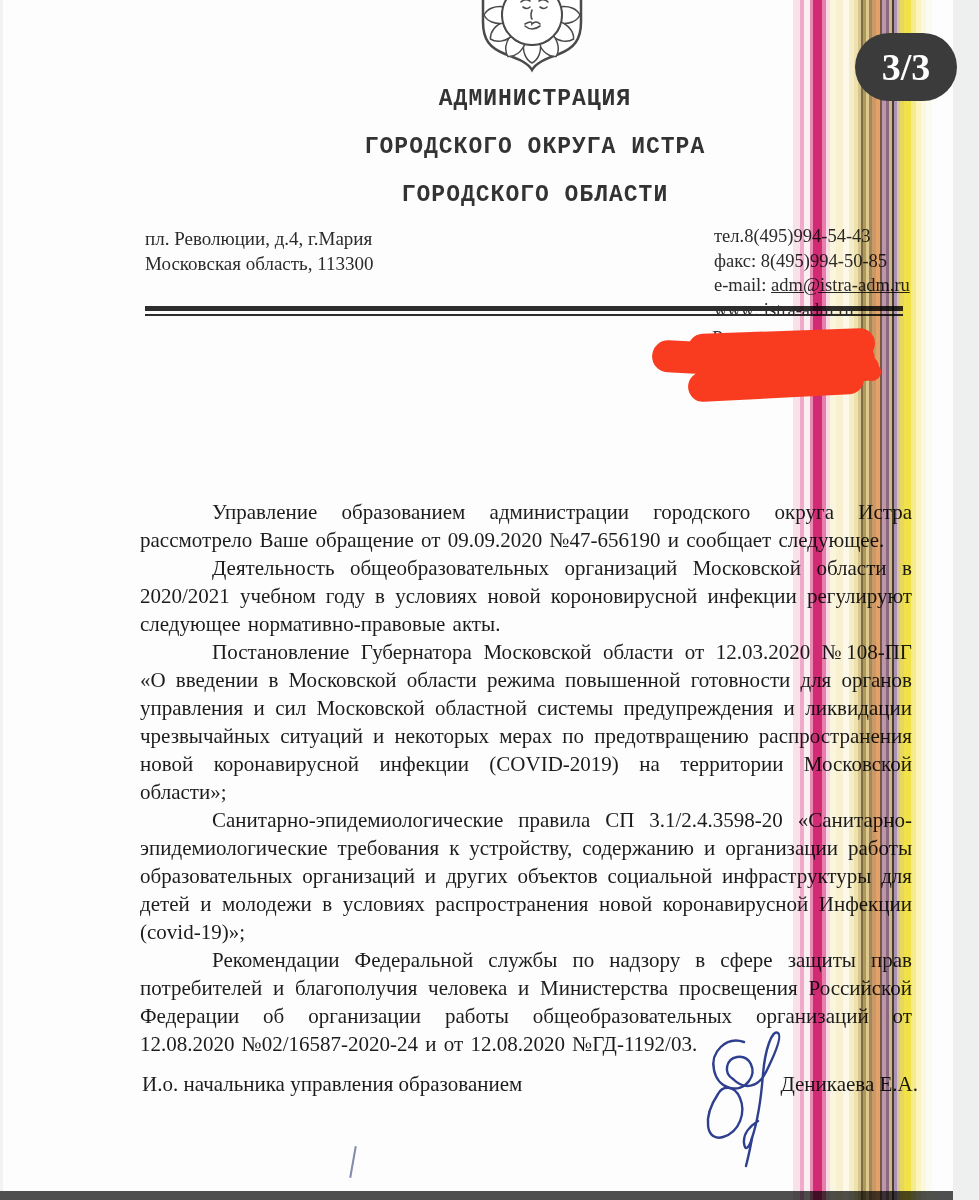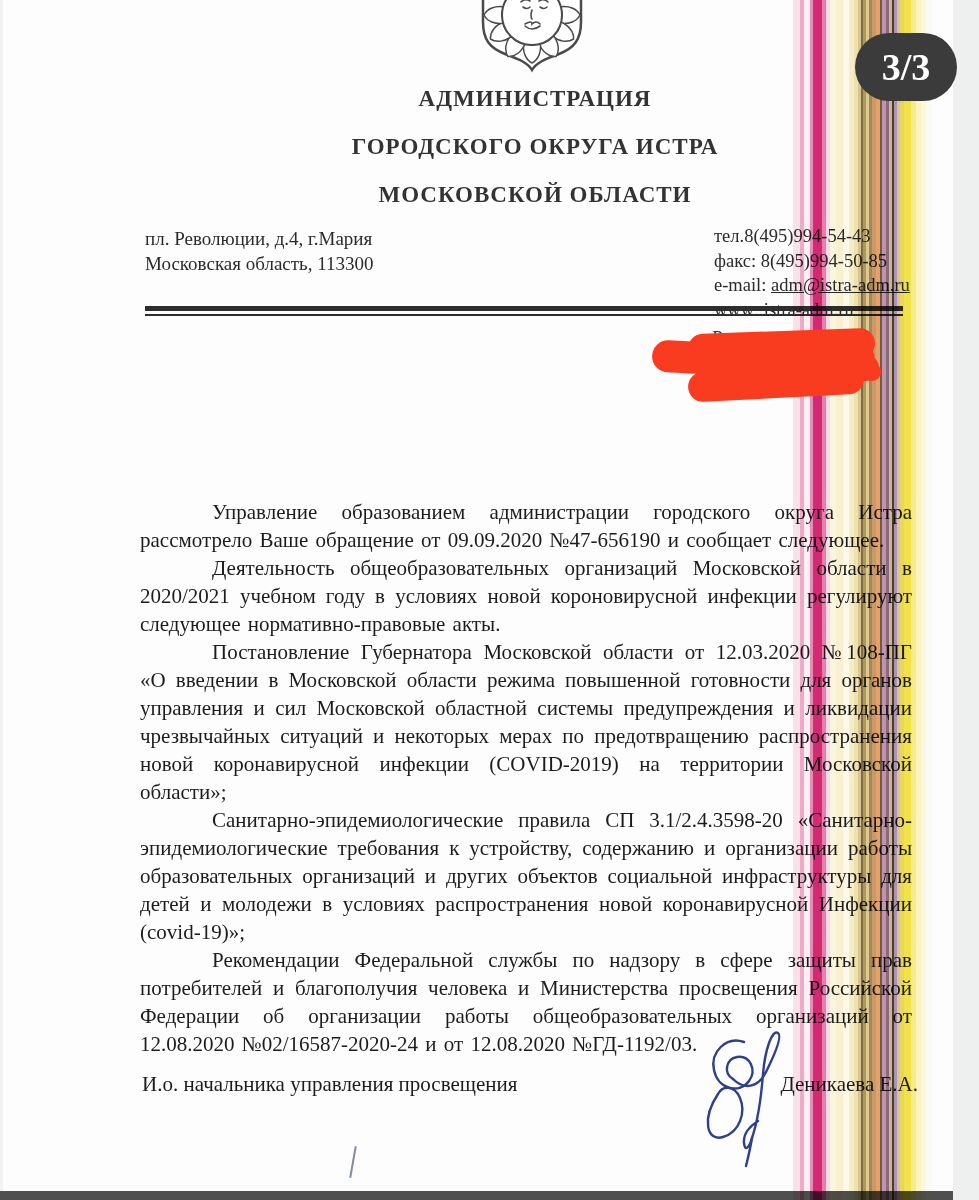--- a/index.html
+++ b/index.html
@@ -18,21 +18,21 @@
     font-family:"Liberation Serif", serif;
     color:#222;
   }
   
   .emblem{position:absolute;left:477px;top:-78px;z-index:1;}
   .emblem path,.emblem circle{stroke:#4a4a4a;fill:#fff;}
   .org-block{
     position:absolute;left:140px;top:86px;width:790px;text-align:center;z-index:1;
     font-weight:bold;color:#333;font-size:23px;letter-spacing:1px;
   }
-  .org-block div{margin-bottom:22px;}
+  .org-block div{margin-bottom:22px;font-family:Liberation Mono, monospace;}
   .addr-left{position:absolute;left:145px;top:226px;font-size:19px;line-height:25px;color:#2b2b2b;z-index:1;}
   .addr-right{position:absolute;left:714px;top:224px;font-size:18.5px;line-height:24.5px;color:#2b2b2b;z-index:1;white-space:nowrap;}
   .addr-right .u{text-decoration:underline;}
   .double-rule{
     position:absolute;left:145px;top:306px;width:758px;height:10px;z-index:1;
     border-top:5px solid #2e2e2e;border-bottom:2px solid #2e2e2e;
   }
   
   .frag{position:absolute;z-index:2;font-size:20px;color:#333;}
   .scribble{position:absolute;z-index:7;}
@@ -91,21 +91,21 @@
         <path d="M63,85 q4,3 7,0"></path>
       <path d="M55,88 q-2,6 0,9"></path>
       <path d="M48,102 q7,-4 7,0 q4,-4 8,0"></path>
       <path d="M48,104 q7,6 15,0"></path>
     </g>
   </svg>
 
   <div class="org-block">
     <div>АДМИНИСТРАЦИЯ</div>
     <div>ГОРОДСКОГО ОКРУГА ИСТРА</div>
-    <div>МОСКОВСКОЙ ОБЛАСТИ</div>
+    <div>ГОРОДСКОГО ОБЛАСТИ</div>
   </div>
 
   <div class="addr-left">
     <div>пл. Революции, д.4, г.Мария</div>
     <div>Московская область, 113300</div>
   </div>
 
   <div class="addr-right">
     <div>тел.8(495)994-54-43</div>
     <div>факс: 8(495)994-50-85</div>
@@ -130,21 +130,21 @@
 
 
   <div class="body-text">
     <p>Управление образованием администрации городского округа Истра рассмотрело Ваше обращение от 09.09.2020 №47-656190 и сообщает следующее.</p>
     <p>Деятельность общеобразовательных организаций Московской области в 2020/2021 учебном году в условиях новой короновирусной инфекции регулируют следующее нормативно-правовые акты.</p>
     <p>Постановление Губернатора Московской области от 12.03.2020 №108-ПГ «О введении в Московской области режима повышенной готовности для органов управления и сил Московской областной системы предупреждения и ликвидации чрезвычайных ситуаций и некоторых мерах по предотвращению распространения новой коронавирусной инфекции (COVID-2019) на территории Московской области»;</p>
     <p>Санитарно-эпидемиологические правила СП 3.1/2.4.3598-20 «Санитарно-эпидемиологические требования к устройству, содержанию и организации работы образовательных организаций и других объектов социальной инфраструктуры для детей и молодежи в условиях распространения новой коронавирусной Инфекции (covid-19)»;</p>
     <p>Рекомендации Федеральной службы по надзору в сфере защиты прав потребителей и благополучия человека и Министерства просвещения Российской Федерации об организации работы общеобразовательных организаций от 12.08.2020 №02/16587-2020-24 и от 12.08.2020 №ГД-1192/03.</p>
   </div>
 
-  <div class="signoff-title">И.о. начальника управления просвещения</div>
+  <div class="signoff-title">И.о. начальника управления образованием</div>
   <div class="signoff-name">Деникаева Е.А.</div>
 
   <svg class="signature" width="120" height="140" viewBox="0 0 120 140">
     <path d="M56,14 C38,8 22,24 26,42 C30,62 52,66 61,53 C69,42 62,27 49,29 C38,31 35,45 45,51"></path>
     <path d="M30,66 C14,90 18,114 35,109 C52,104 58,84 52,70 C46,56 34,58 30,66"></path>
     <path d="M45,51 C56,62 70,60 78,44 C88,24 94,8 90,5 C84,1 77,22 75,46 C73,72 70,92 64,110 C61,120 57,124 56,115 C55,106 62,98 70,93"></path>
     <path d="M64,110 C62,122 60,130 58,138"></path>
   </svg>
   <div class="stray-mark"></div>
 

